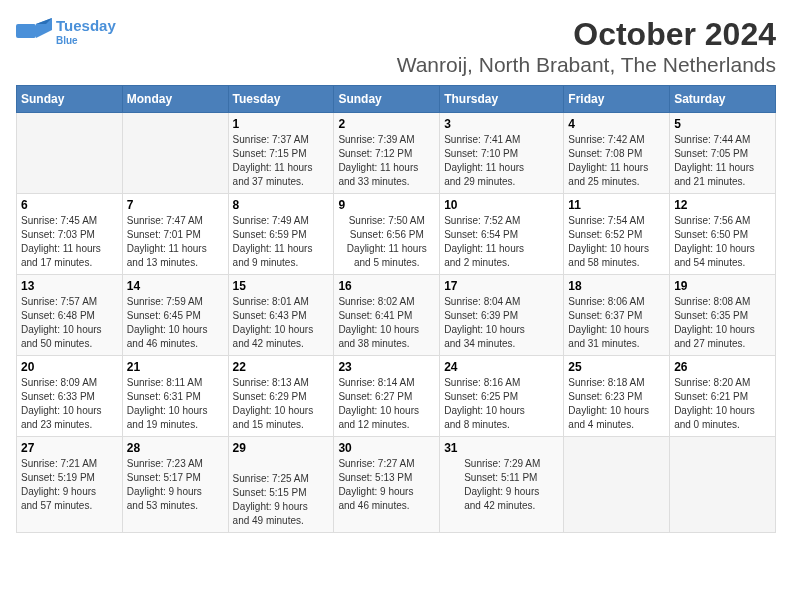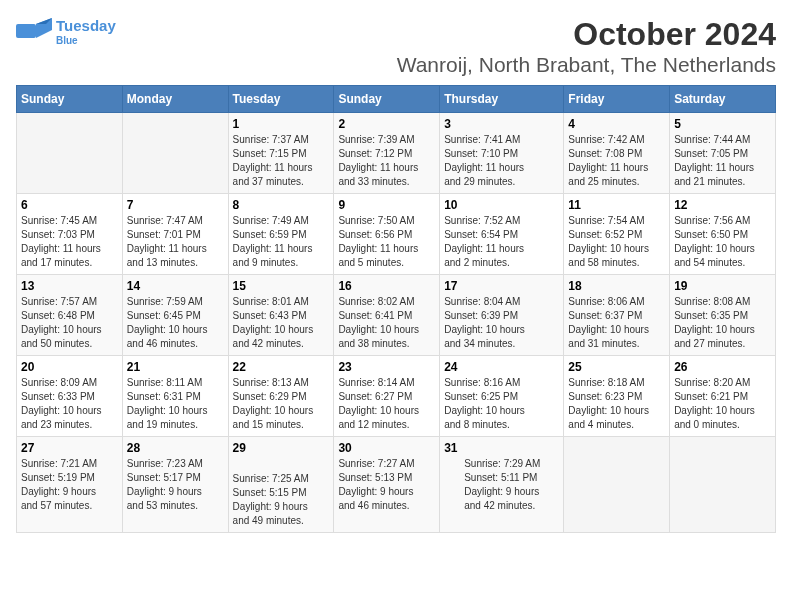--- a/index.html
+++ b/index.html
@@ -171,21 +171,21 @@
         </td>
         <td>
           <span class="day-num">8</span>
           <div class="day-info" style="white-space: pre-line;">Sunrise: 7:49 AM
 Sunset: 6:59 PM
 Daylight: 11 hours
 and 9 minutes.</div>
         </td>
         <td>
           <span class="day-num">9</span>
-          <div class="day-info" style="white-space: pre-line;">Sunrise: 7:50 AM
+          <div class="day-info" style="white-space: pre-line; text-align: center;">Sunrise: 7:50 AM
 Sunset: 6:56 PM
 Daylight: 11 hours
 and 5 minutes.</div>
         </td>
         <td>
           <span class="day-num">10</span>
           <div class="day-info" style="white-space: pre-line;">Sunrise: 7:52 AM
 Sunset: 6:54 PM
 Daylight: 11 hours
 and 2 minutes.</div>

